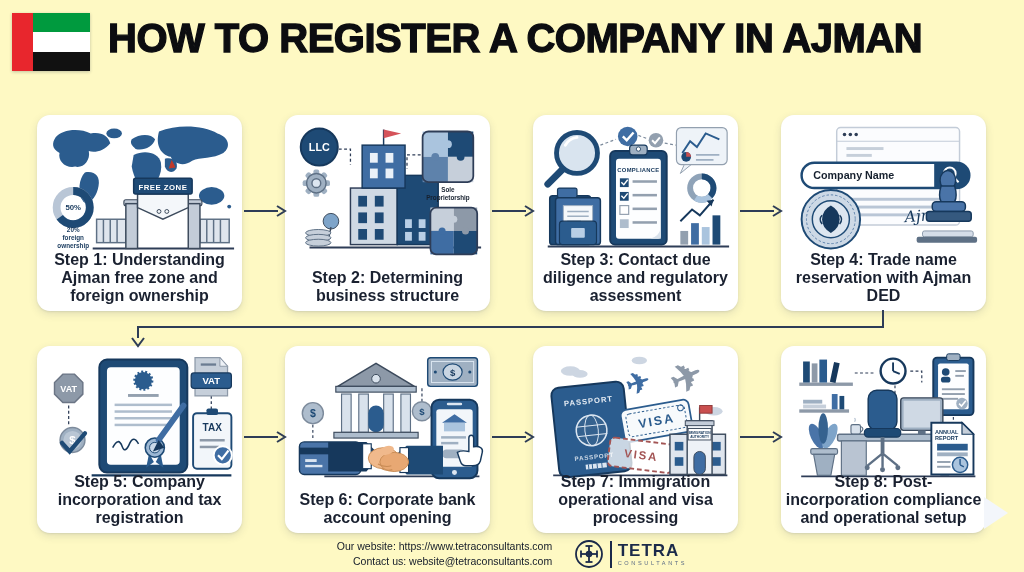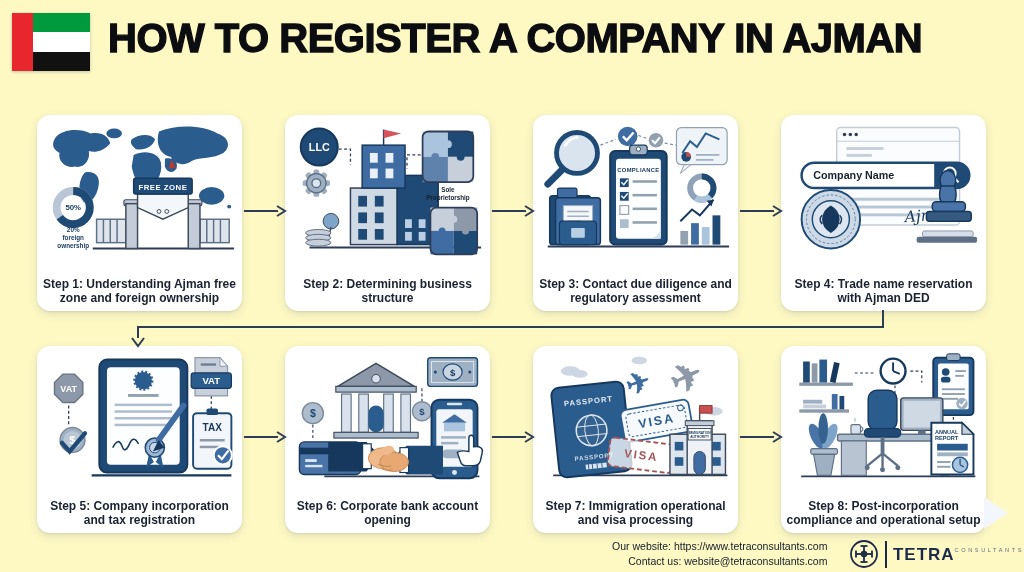--- a/index.html
+++ b/index.html
@@ -15,36 +15,36 @@
   .flag .black{flex:1;background:#111111}
   .title{position:absolute;left:108px;top:16px;width:910px;font-size:40px;font-weight:800;letter-spacing:-.5px;color:#0c0d10;-webkit-text-stroke:1.3px #0c0d10;white-space:nowrap}
 
   
   .card{position:absolute;width:205px;background:#ffffff;border-radius:13px;box-shadow:0 3px 9px rgba(35,55,95,.13),0 1px 2px rgba(35,55,95,.10)}
   .row1{top:115px;height:196px}
   .row2{top:346px;height:187px}
   .c1{left:37px}.c2{left:285px}.c3{left:533px}.c4{left:781px}
   .illus{position:absolute;left:5px;top:4px;width:195px;height:142px}
   .row2 .illus{height:134px}
-  .caption{position:absolute;left:4px;right:4px;bottom:6px;text-align:center;font-weight:700;font-size:12px;line-height:1.12;color:#1a2130}
+  .caption{position:absolute;left:4px;right:4px;bottom:6px;text-align:center;font-weight:700;font-size:16px;line-height:1.12;color:#1a2130}
 
   svg text{font-family:"Liberation Sans",sans-serif;font-weight:700}
   .sig{font-family:"DejaVu Serif",serif;font-style:italic;font-weight:400}
 
   
   .arrow-h{position:absolute;width:44px;height:16px}
   .elbow{position:absolute;left:131px;top:310px;width:760px;height:38px}
   .deco-tri{position:absolute;left:984px;top:497px;width:0;height:0;border-top:16px solid transparent;border-bottom:16px solid transparent;border-left:24px solid #f3f6fb}
 
   
-  .footer{position:absolute;left:0;right:0;bottom:3px;display:flex;justify-content:flex-end;align-items:center;gap:22px}
+  .footer{position:absolute;left:0;right:0;bottom:3px;display:flex;justify-content:center;align-items:center;gap:22px}
   .footer-lines{text-align:right;font-size:10.5px;line-height:1.4;color:#131b29}
   .logo{display:flex;align-items:center;gap:6px}
   .logo-divider{width:1.5px;height:27px;background:#1b2a4a}
-  .logo-text{display:flex;flex-direction:row;line-height:1}
+  .logo-text{display:flex;flex-direction:column;line-height:1}
   .logo-name{font-size:17px;font-weight:800;color:#1b2a4a;letter-spacing:1px}
   .logo-sub{font-size:5.6px;letter-spacing:2.6px;color:#5a6b85;margin-top:2px}
 </style>
 </head>
 <body>
 
 <div class="page">
 
   <div class="flag">
     <div class="red"></div>

